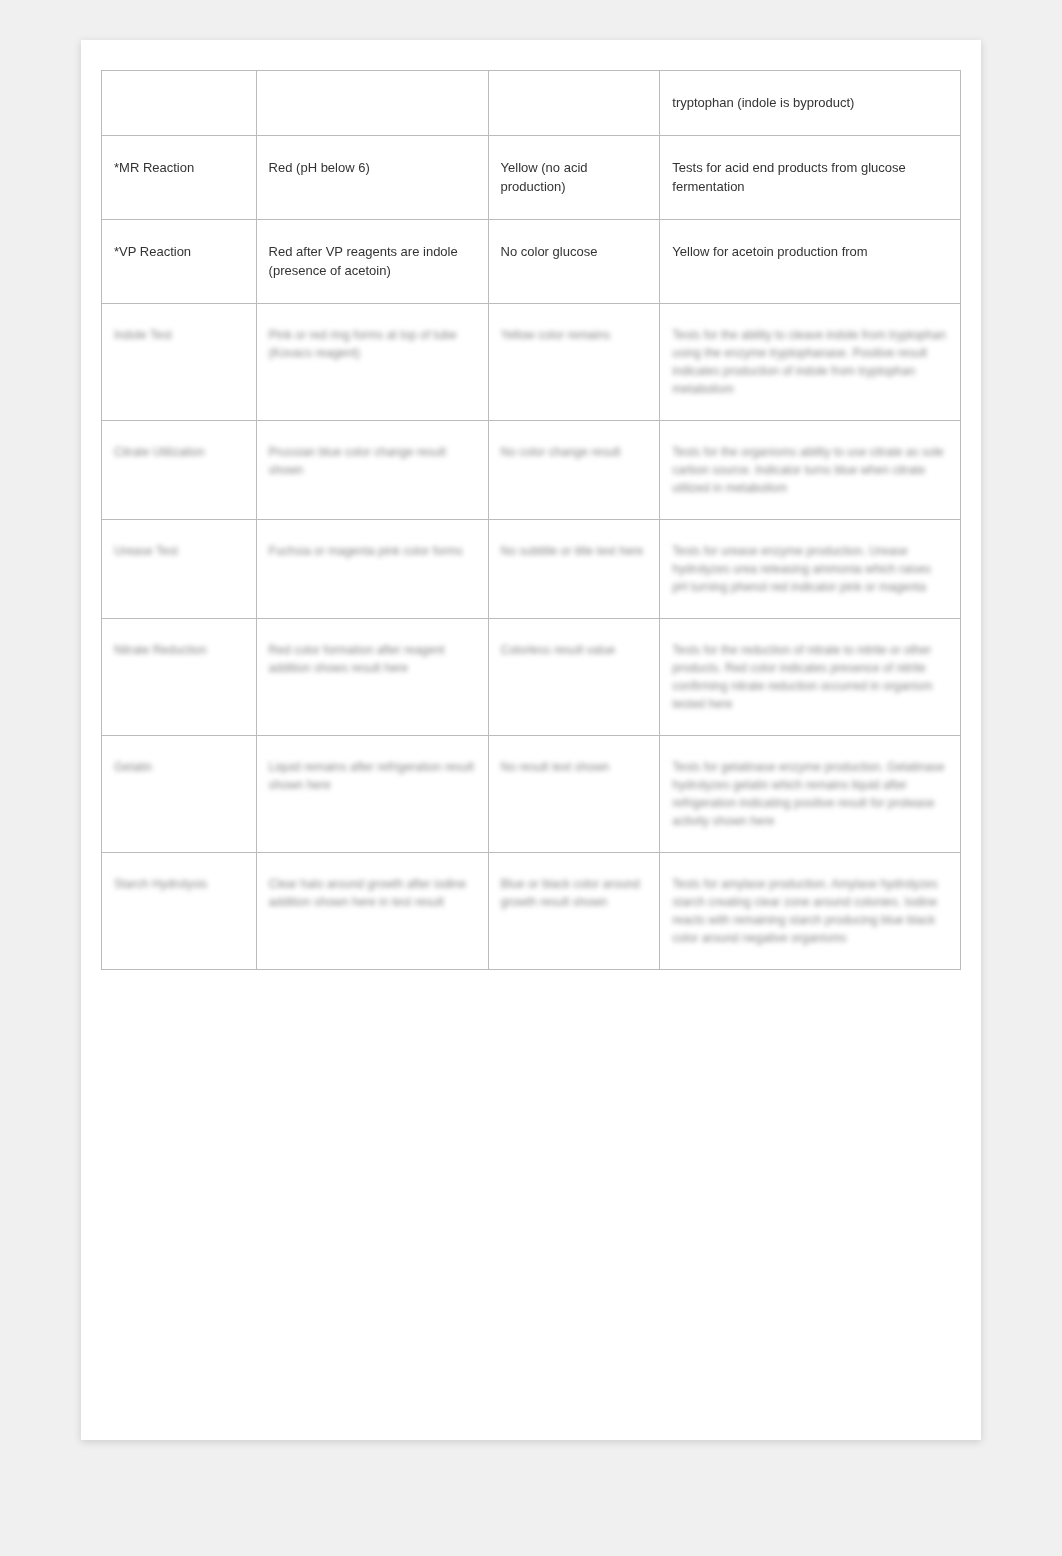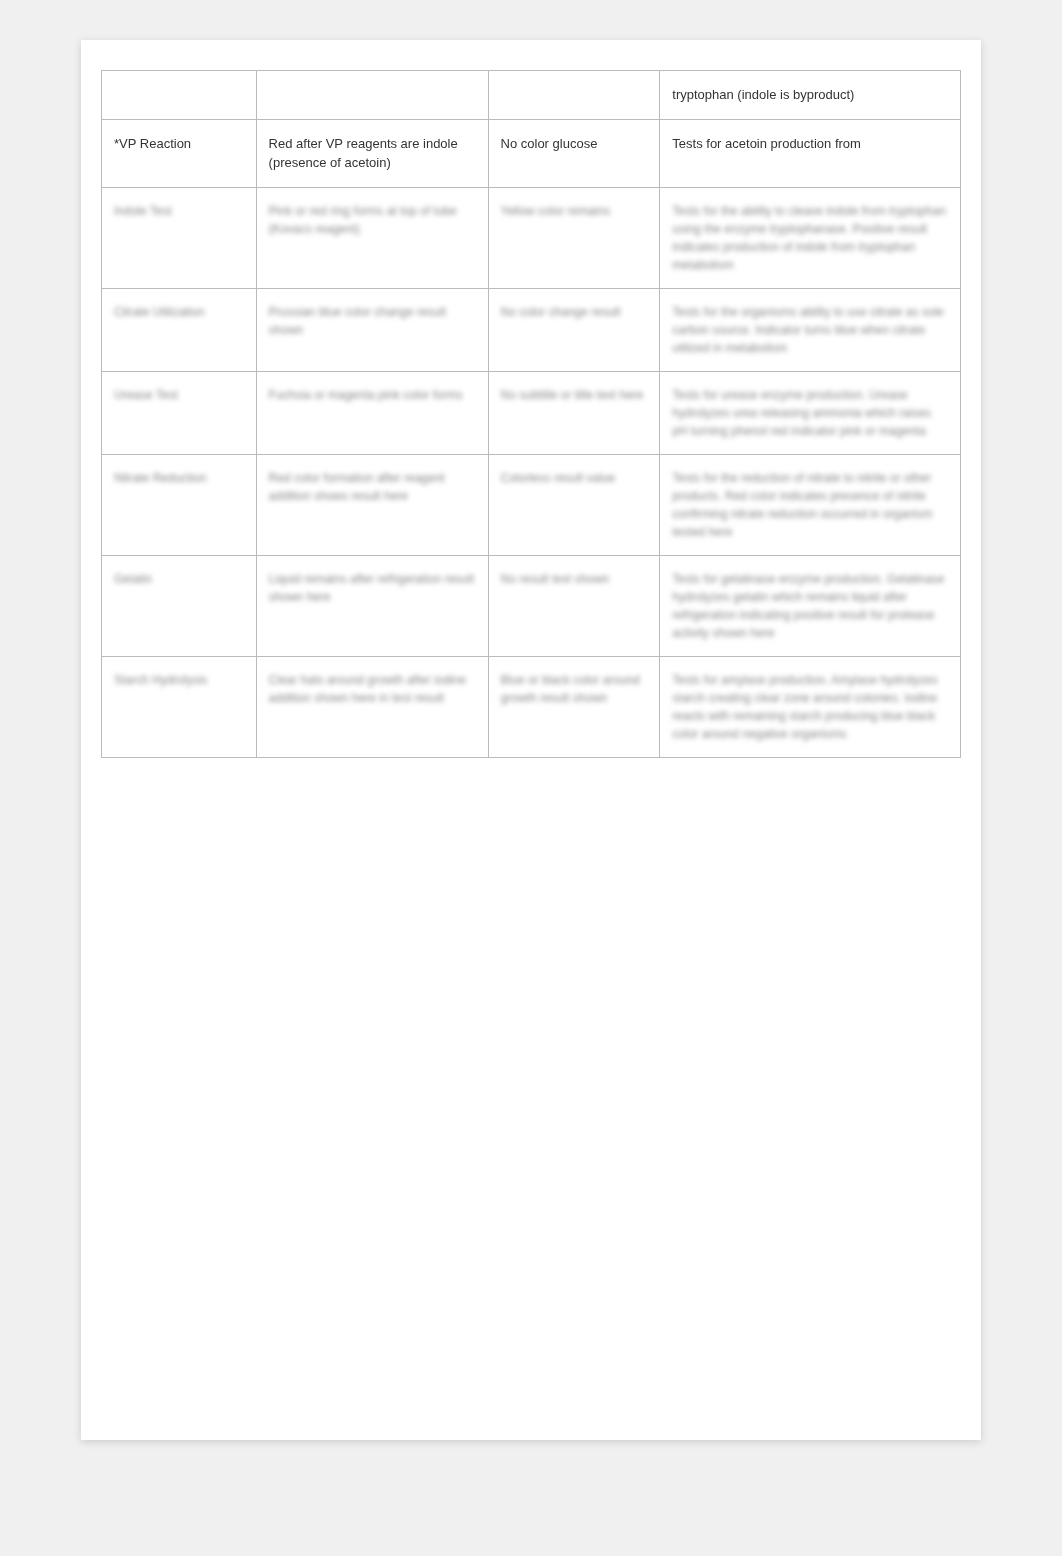--- a/index.html
+++ b/index.html
@@ -21,21 +21,21 @@
       padding: 30px 20px;
       box-shadow: 0 2px 8px rgba(0,0,0,0.15);
     }
     table {
       width: 100%;
       border-collapse: collapse;
       table-layout: fixed;
     }
     th, td {
       border: 1px solid #bbb;
-      padding: 14px 12px;
+      padding: 22px 12px;
       vertical-align: top;
       font-size: 13px;
       line-height: 1.5;
     }
     td:nth-child(1) { width: 18%; }
     td:nth-child(2) { width: 27%; }
     td:nth-child(3) { width: 20%; }
     td:nth-child(4) { width: 35%; }
 
     .blurred-row td {
@@ -61,33 +61,47 @@
 
       <tr>
         <td></td>
         <td></td>
         <td></td>
         <td>
           <span class="clear-text">tryptophan (indole is byproduct)</span>
         </td>
       </tr>
 
+      <tr>
+        <td>
+          <span class="clear-text">*MR Reaction</span>
+        </td>
+        <td>
+          <span class="clear-text">Red (pH below 6)</span>
+        </td>
+        <td>
+          <span class="clear-text">Yellow (no acid production)</span>
+        </td>
+        <td>
+          <span class="clear-text">Tests for acid end products from glucose fermentation</span>
+        </td>
+      </tr>
 
       <tr>
         <td>
           <span class="clear-text">*VP Reaction</span>
         </td>
         <td>
           <span class="clear-text">Red after VP reagents are indole (presence of acetoin)</span>
         </td>
         <td>
           <span class="clear-text">No color glucose</span>
         </td>
         <td>
-          <span class="clear-text">Tests for acetoin production from</span>
+          <span class="clear-text">Yellow for acetoin production from</span>
         </td>
       </tr>
 
       <tr class="blurred-row">
         <td>
           <span class="blur-text">Indole Test</span>
         </td>
         <td>
           <span class="blur-text">Pink or red ring forms at top of tube (Kovacs reagent)</span>
         </td>

